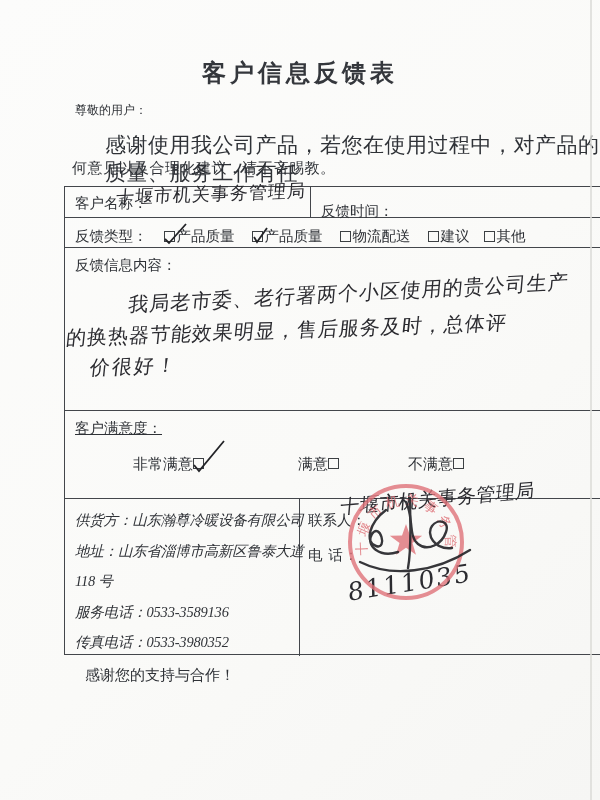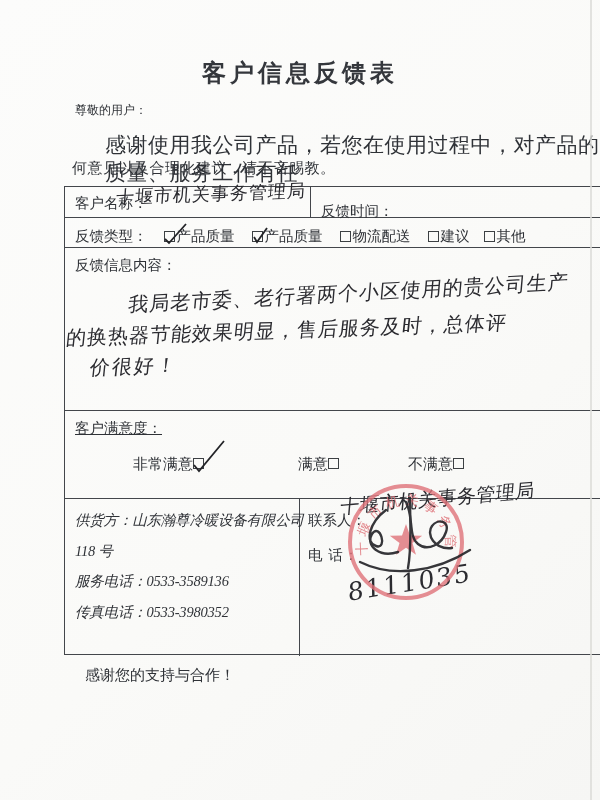--- a/index.html
+++ b/index.html
@@ -148,20 +148,21 @@
         </span>
         <span class="sat-opt so-2">
           <span>不满意</span><span class="box"></span>
         </span>
       </div>
     </div>
 
     <div class="frow r5">
       <div class="c-supplier">
         <div class="sup-line">供货方：山东瀚尊冷暖设备有限公司</div>
+        <div class="sup-line">地址：山东省淄博市高新区鲁泰大道</div>
         <div class="sup-line">118 号</div>
         <div class="sup-line">服务电话：0533-3589136</div>
         <div class="sup-line">传真电话：0533-3980352</div>
       </div>
       <div class="c-user">
         <div class="user-line">联系人：</div>
         <div class="user-line phone">电  话：</div>
       </div>
     </div>
   </div>

